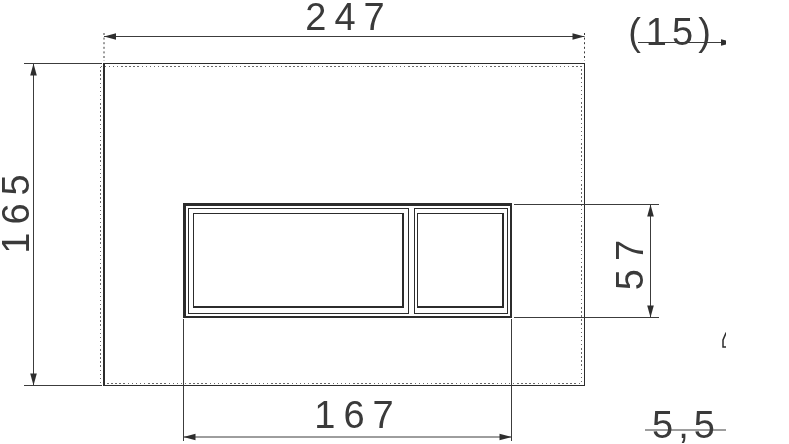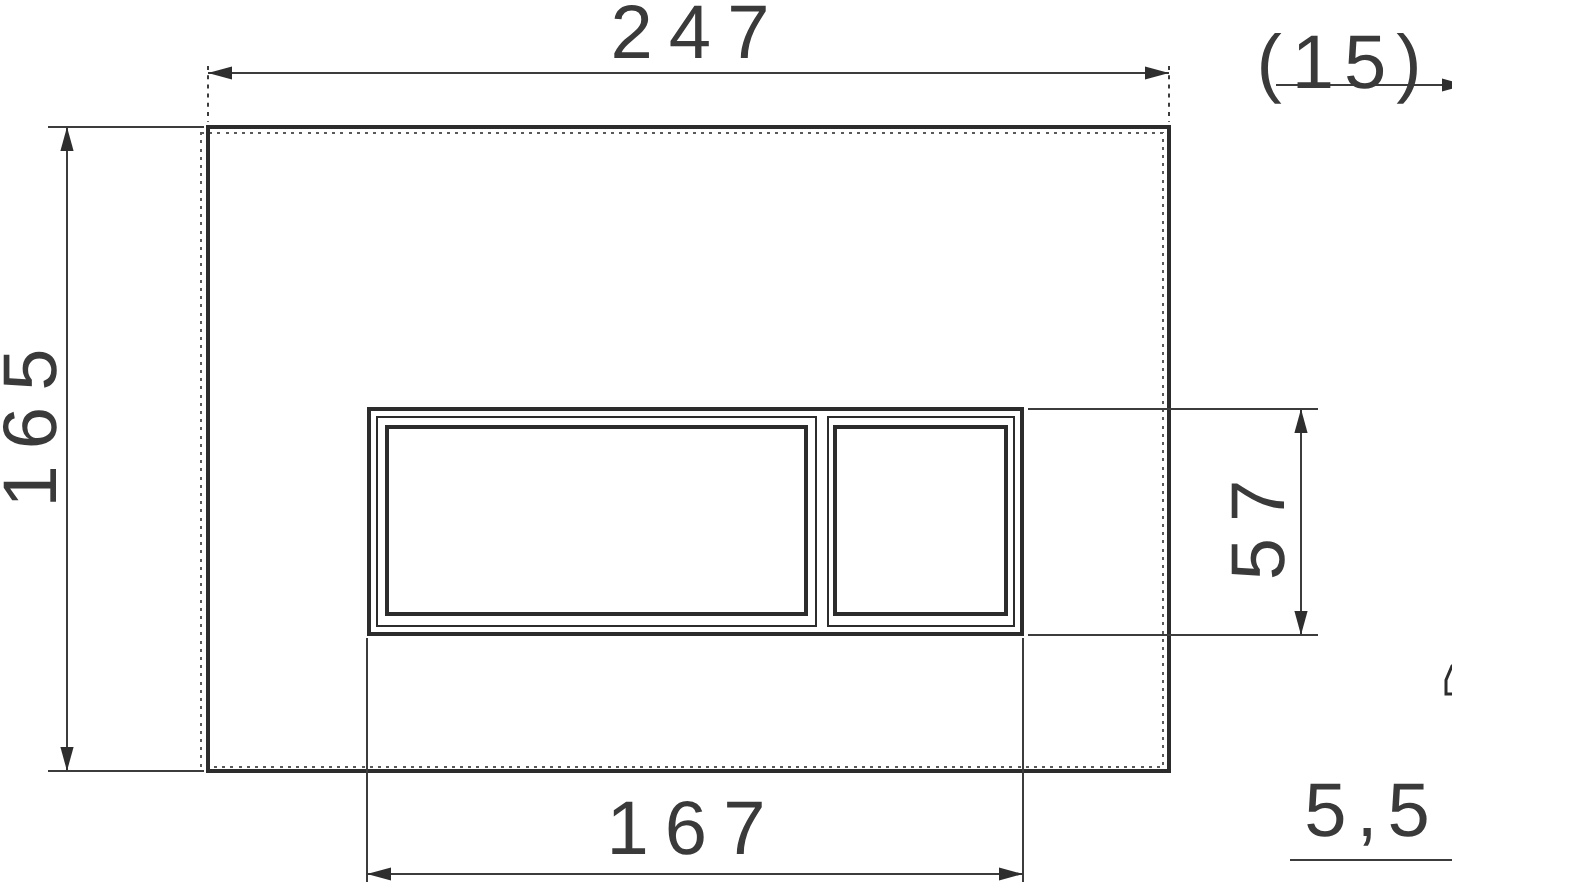--- a/index.html
+++ b/index.html
@@ -121,21 +121,21 @@
         <line class="ext dash" x1="771.5" y1="388" x2="771.5" y2="428"></line>
       </g>
 
     </g>
   </svg>
 
   <div class="dim-label" style="left:349px;top:17px;">247</div>
 
   <div class="dim-label vert" style="left:16px;top:210px;">165</div>
 
-  <div class="dim-label" style="left:347px;top:415px;">167</div>
+  <div class="dim-label" style="left:358px;top:415px;">167</div>
 
   <div class="dim-label vert" style="left:630px;top:261px;">57</div>
 
   <div class="dim-label" style="left:672px;top:32px;letter-spacing:5px;">(15)</div>
 
-  <div class="dim-label" style="left:686px;top:406px;letter-spacing:5px;">5,5</div>
+  <div class="dim-label" style="left:686px;top:425px;letter-spacing:5px;">5,5</div>
 
 </div>
 
 </body></html>

